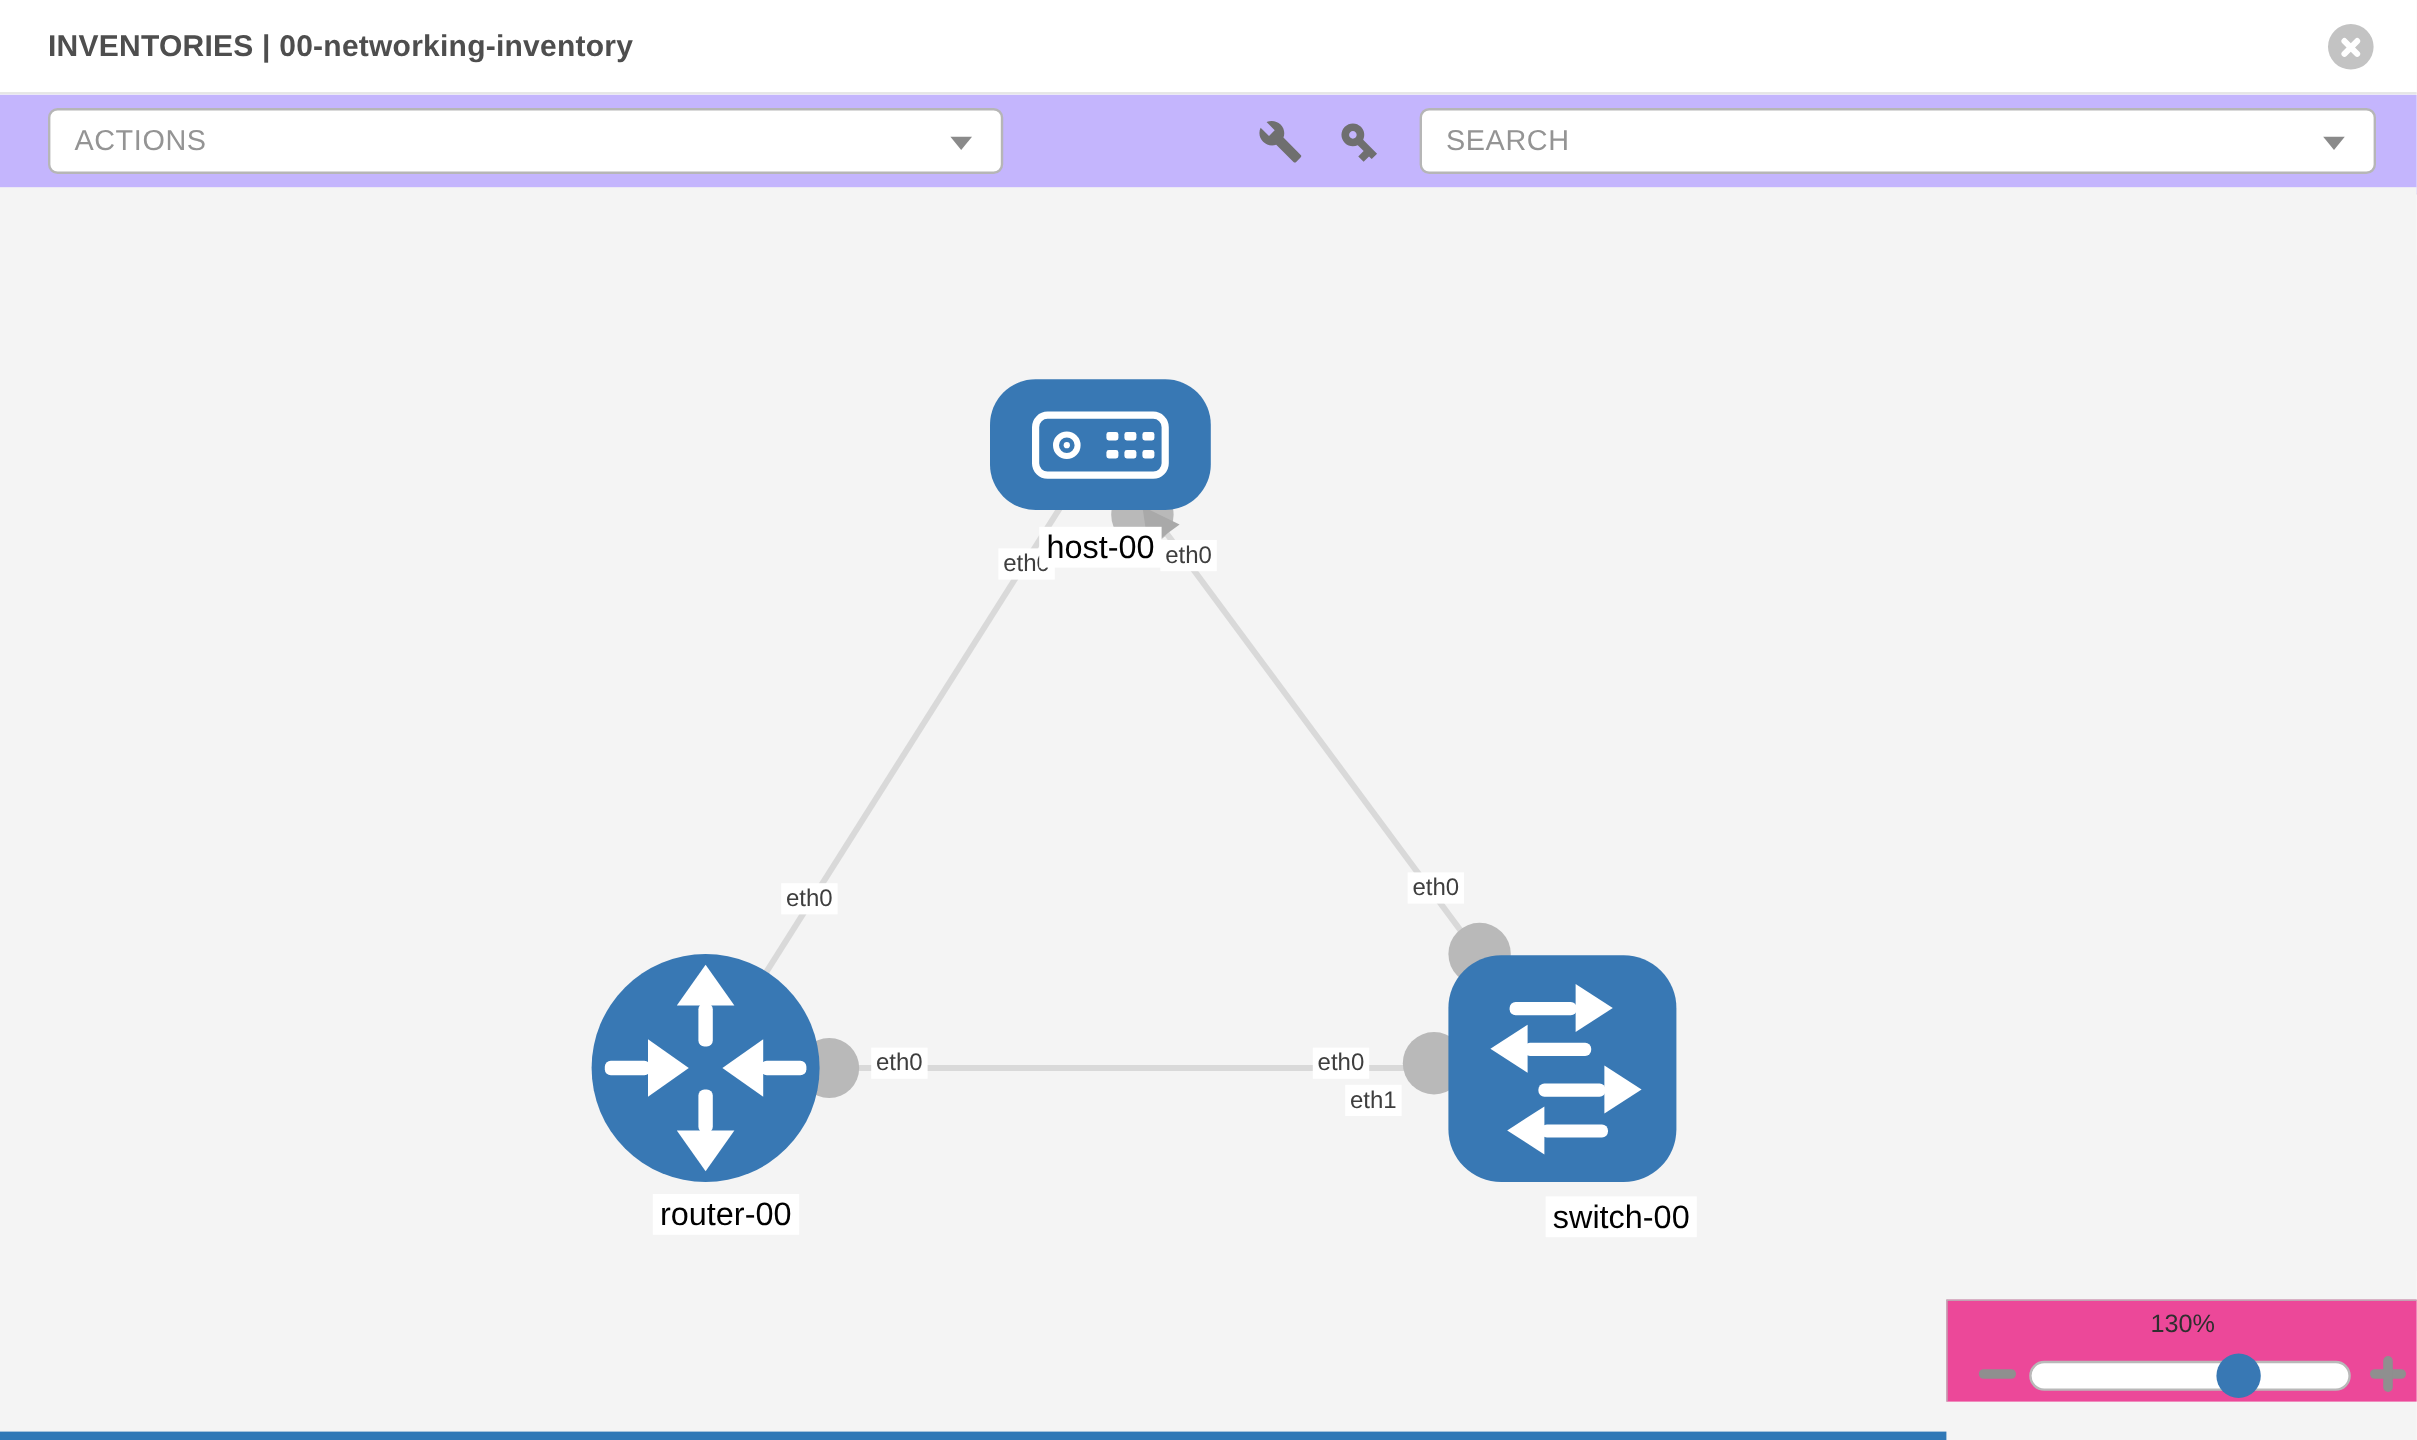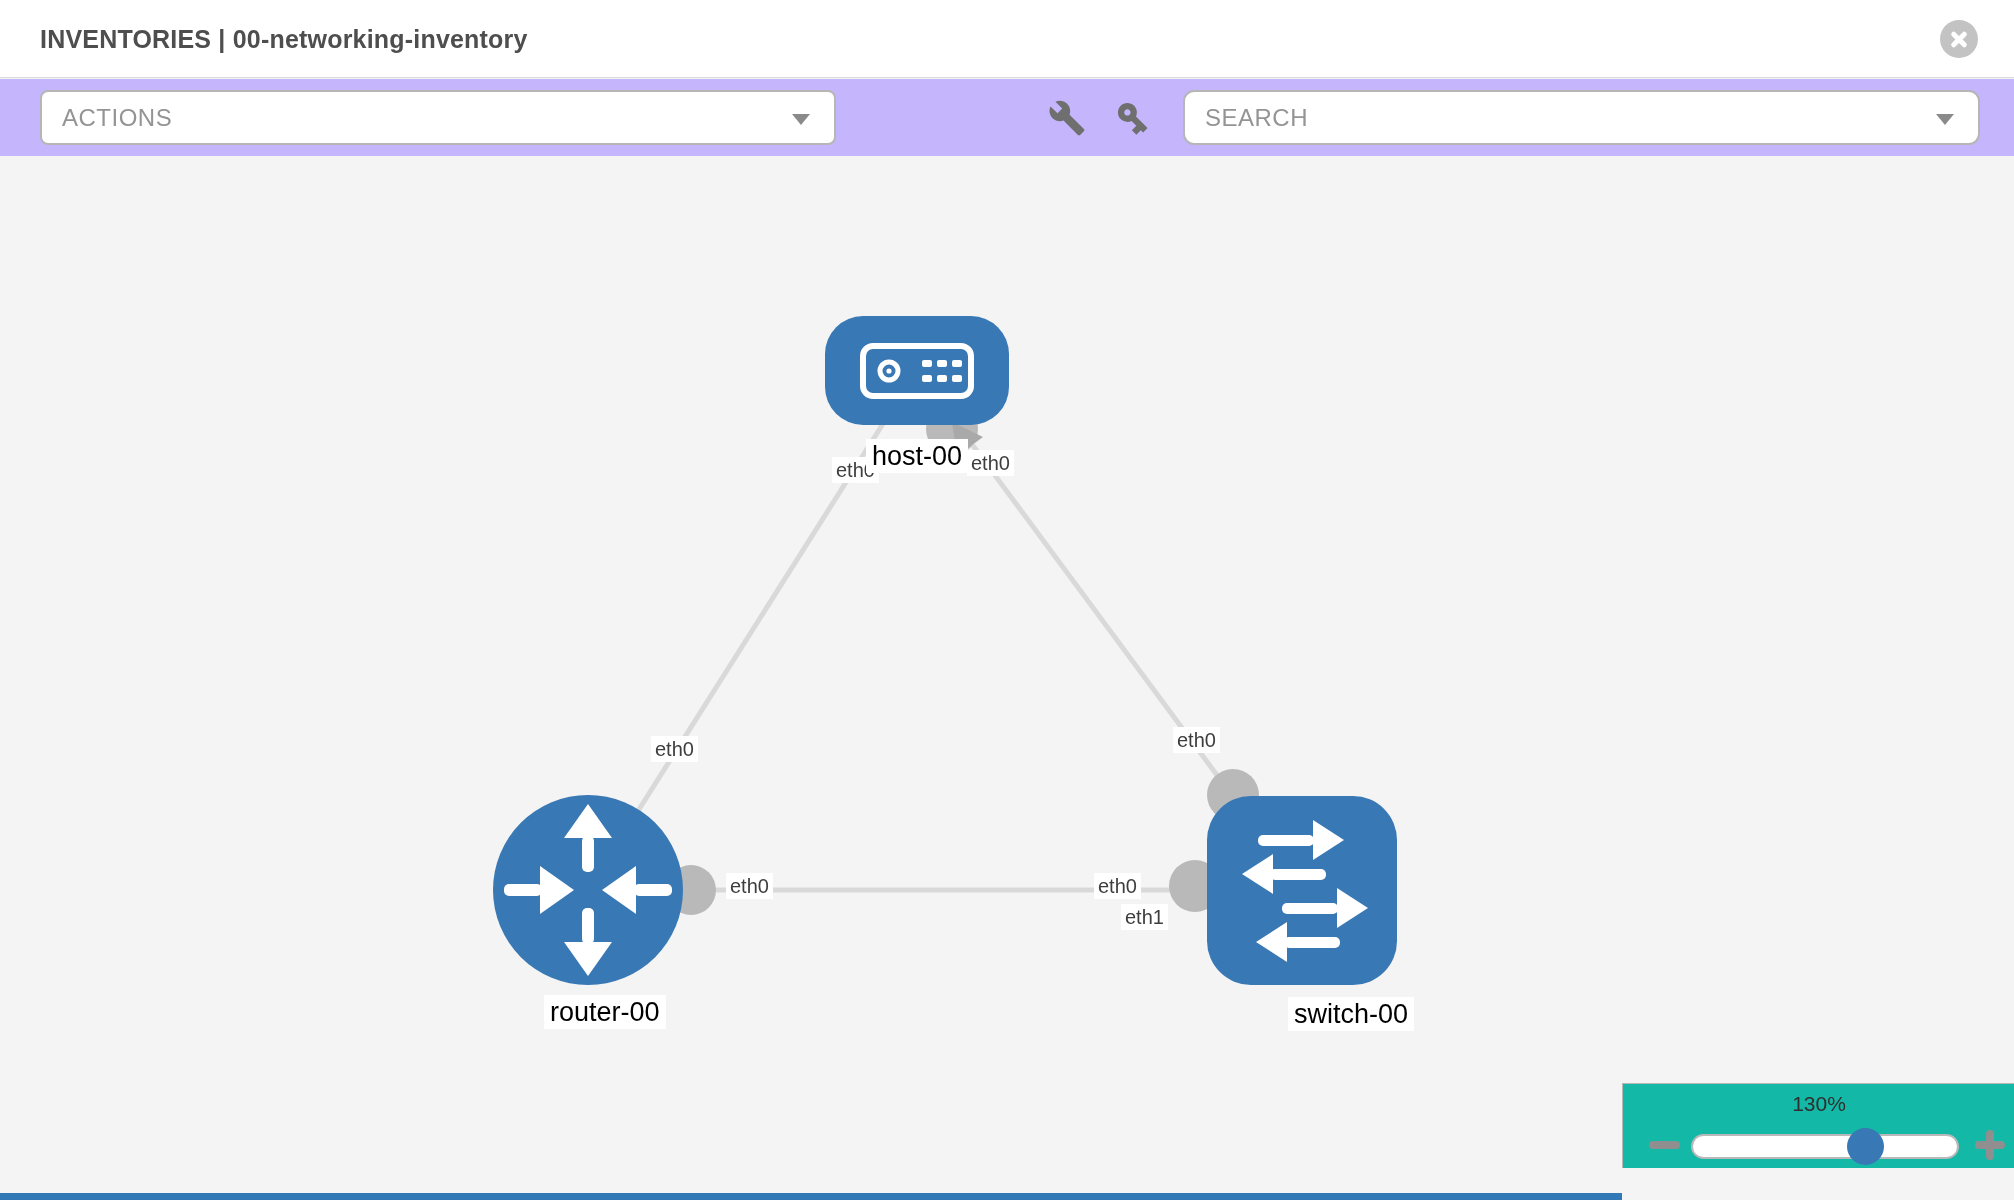--- a/index.html
+++ b/index.html
@@ -23,41 +23,41 @@
   #toolbar { position:absolute; left:0; top:79px; width:2014px; height:83px;
              background:#c4b5fd; border-bottom:1px solid #c9c9c9; }
   .select-box { position:absolute; top:11px; height:55px; background:#ffffff;
                 border:2px solid #b6b6b6; border-radius:8px; cursor:pointer; }
   .select-box .sel-label { position:absolute; left:20px; top:0; height:51px; line-height:51px;
                            font-size:24px; color:#949494; letter-spacing:0.5px; }
   .caret-down { position:absolute; right:24px; top:22px; width:0; height:0;
                 border-left:9px solid transparent; border-right:9px solid transparent;
                 border-top:11px solid #8a8a8a; }
   #actions-select { left:40px; width:796px; }
-  #search-select  { left:1183px; width:797px;border-radius:11px; }
+  #search-select  { left:1183px; width:797px; }
   .tool-icon { position:absolute; top:20px; width:38px; height:38px; cursor:pointer; }
   #wrench-icon { left:1048px; }
   #key-icon { left:1114px; }
   .tool-icon svg { width:38px; height:38px; fill:#6f6f6f; }
 
   
   #canvas { position:absolute; left:0; top:156px; width:2014px; height:1044px;
             background:#f4f4f4; }
   #topology-svg { position:absolute; left:0; top:0; }
   .net-label { position:absolute; background:#ffffff; color:#3e3e3e;
                font-size:20px; line-height:24px; padding:1px 4px; white-space:nowrap; }
   .node-label { font-size:27px; line-height:32px; padding:1px 6px; color:#000000; }
 
   
   #bottom-strip { position:absolute; left:0; bottom:0; width:1622px; height:7px;
                   background:#3078b6; }
 
   
   #zoom-panel { position:absolute; left:1622px; top:1083px; width:392px; height:85px;
-                background:#14b8a6; border-top:1px solid #b7b7b7; border-left:1px solid #b7b7b7;text-decoration:underline; }
+                background:#ec4899; border-top:1px solid #b7b7b7; border-left:1px solid #b7b7b7;text-decoration:underline; }
   #zoom-level { position:absolute; left:0; top:8px; width:392px; text-align:center;
                 font-size:21px; color:#2f2f2f; }
   #zoom-out-btn { position:absolute; left:26px; top:57px; width:31px; height:8px;
                   border-radius:4px; background:#8f8f8f; cursor:pointer; }
   #zoom-in-btn { position:absolute; left:352px; top:46px; width:30px; height:30px; cursor:pointer; }
   #zoom-in-btn .pbar-h { position:absolute; left:0; top:11px; width:30px; height:8px;
                          border-radius:4px; background:#8f8f8f; }
   #zoom-in-btn .pbar-v { position:absolute; left:11px; top:0; width:8px; height:30px;
                          border-radius:4px; background:#8f8f8f; }
   #zoom-track { position:absolute; left:68px; top:50px; width:268px; height:25px;

